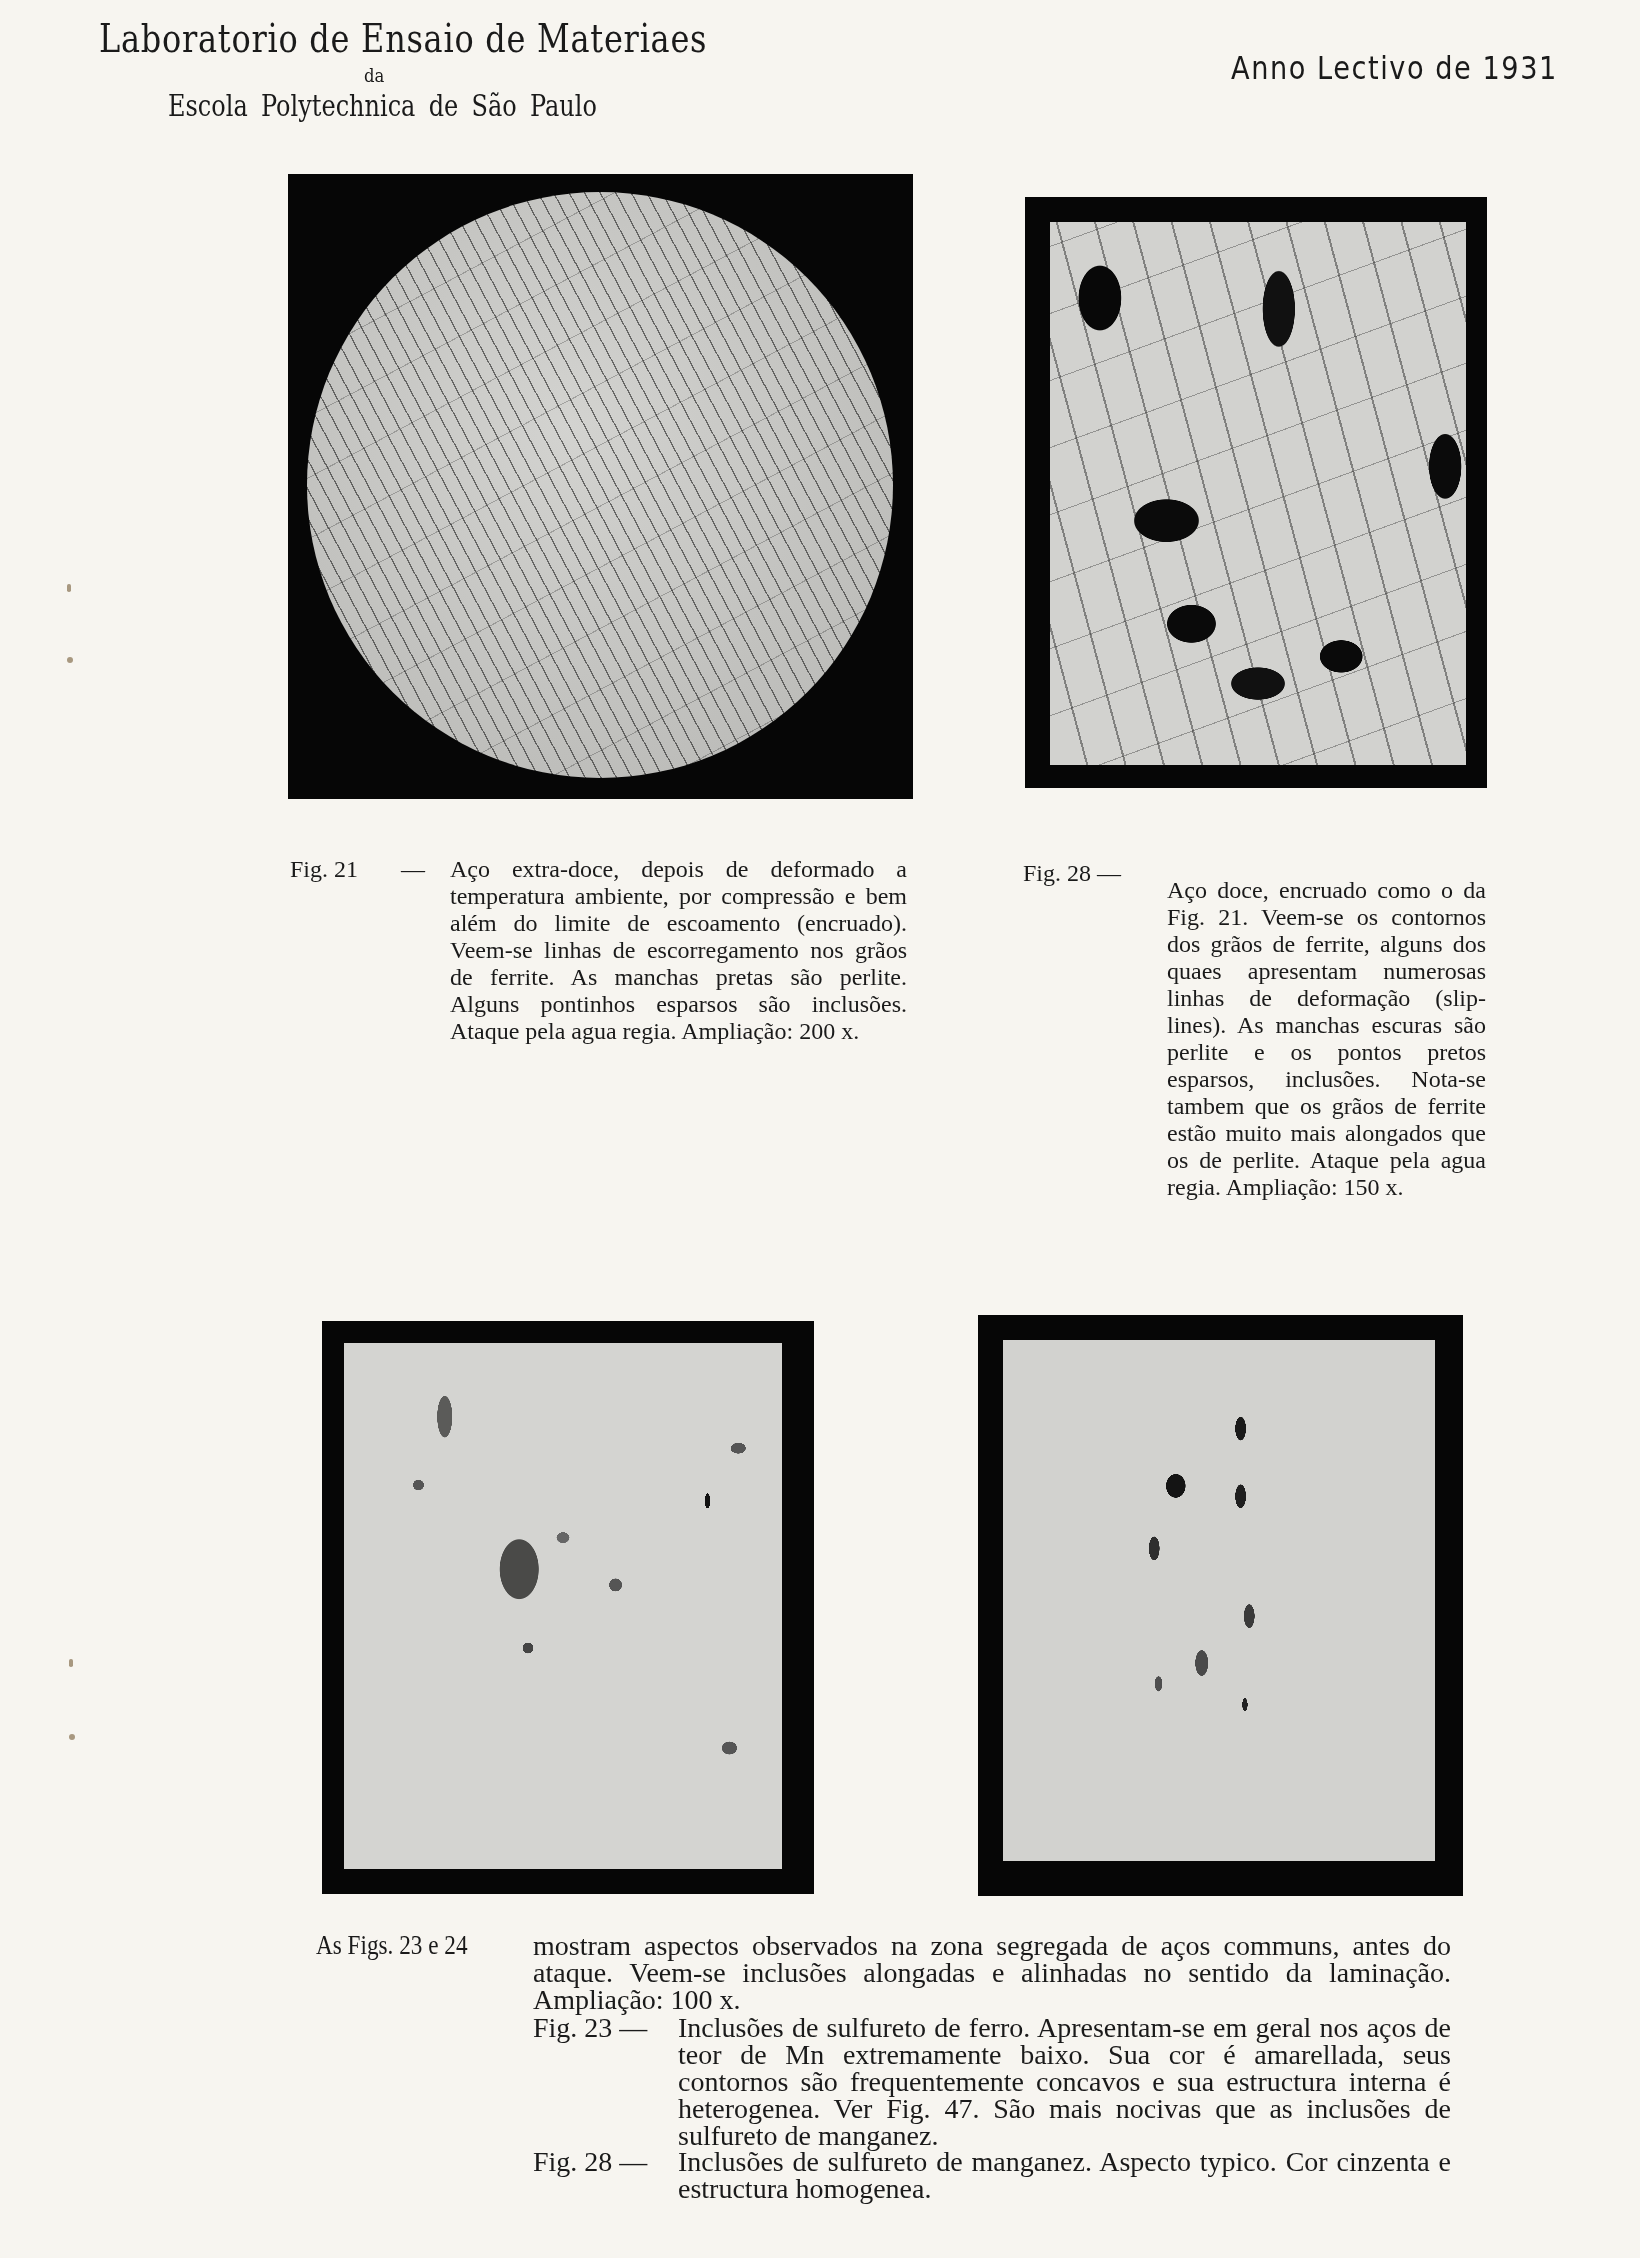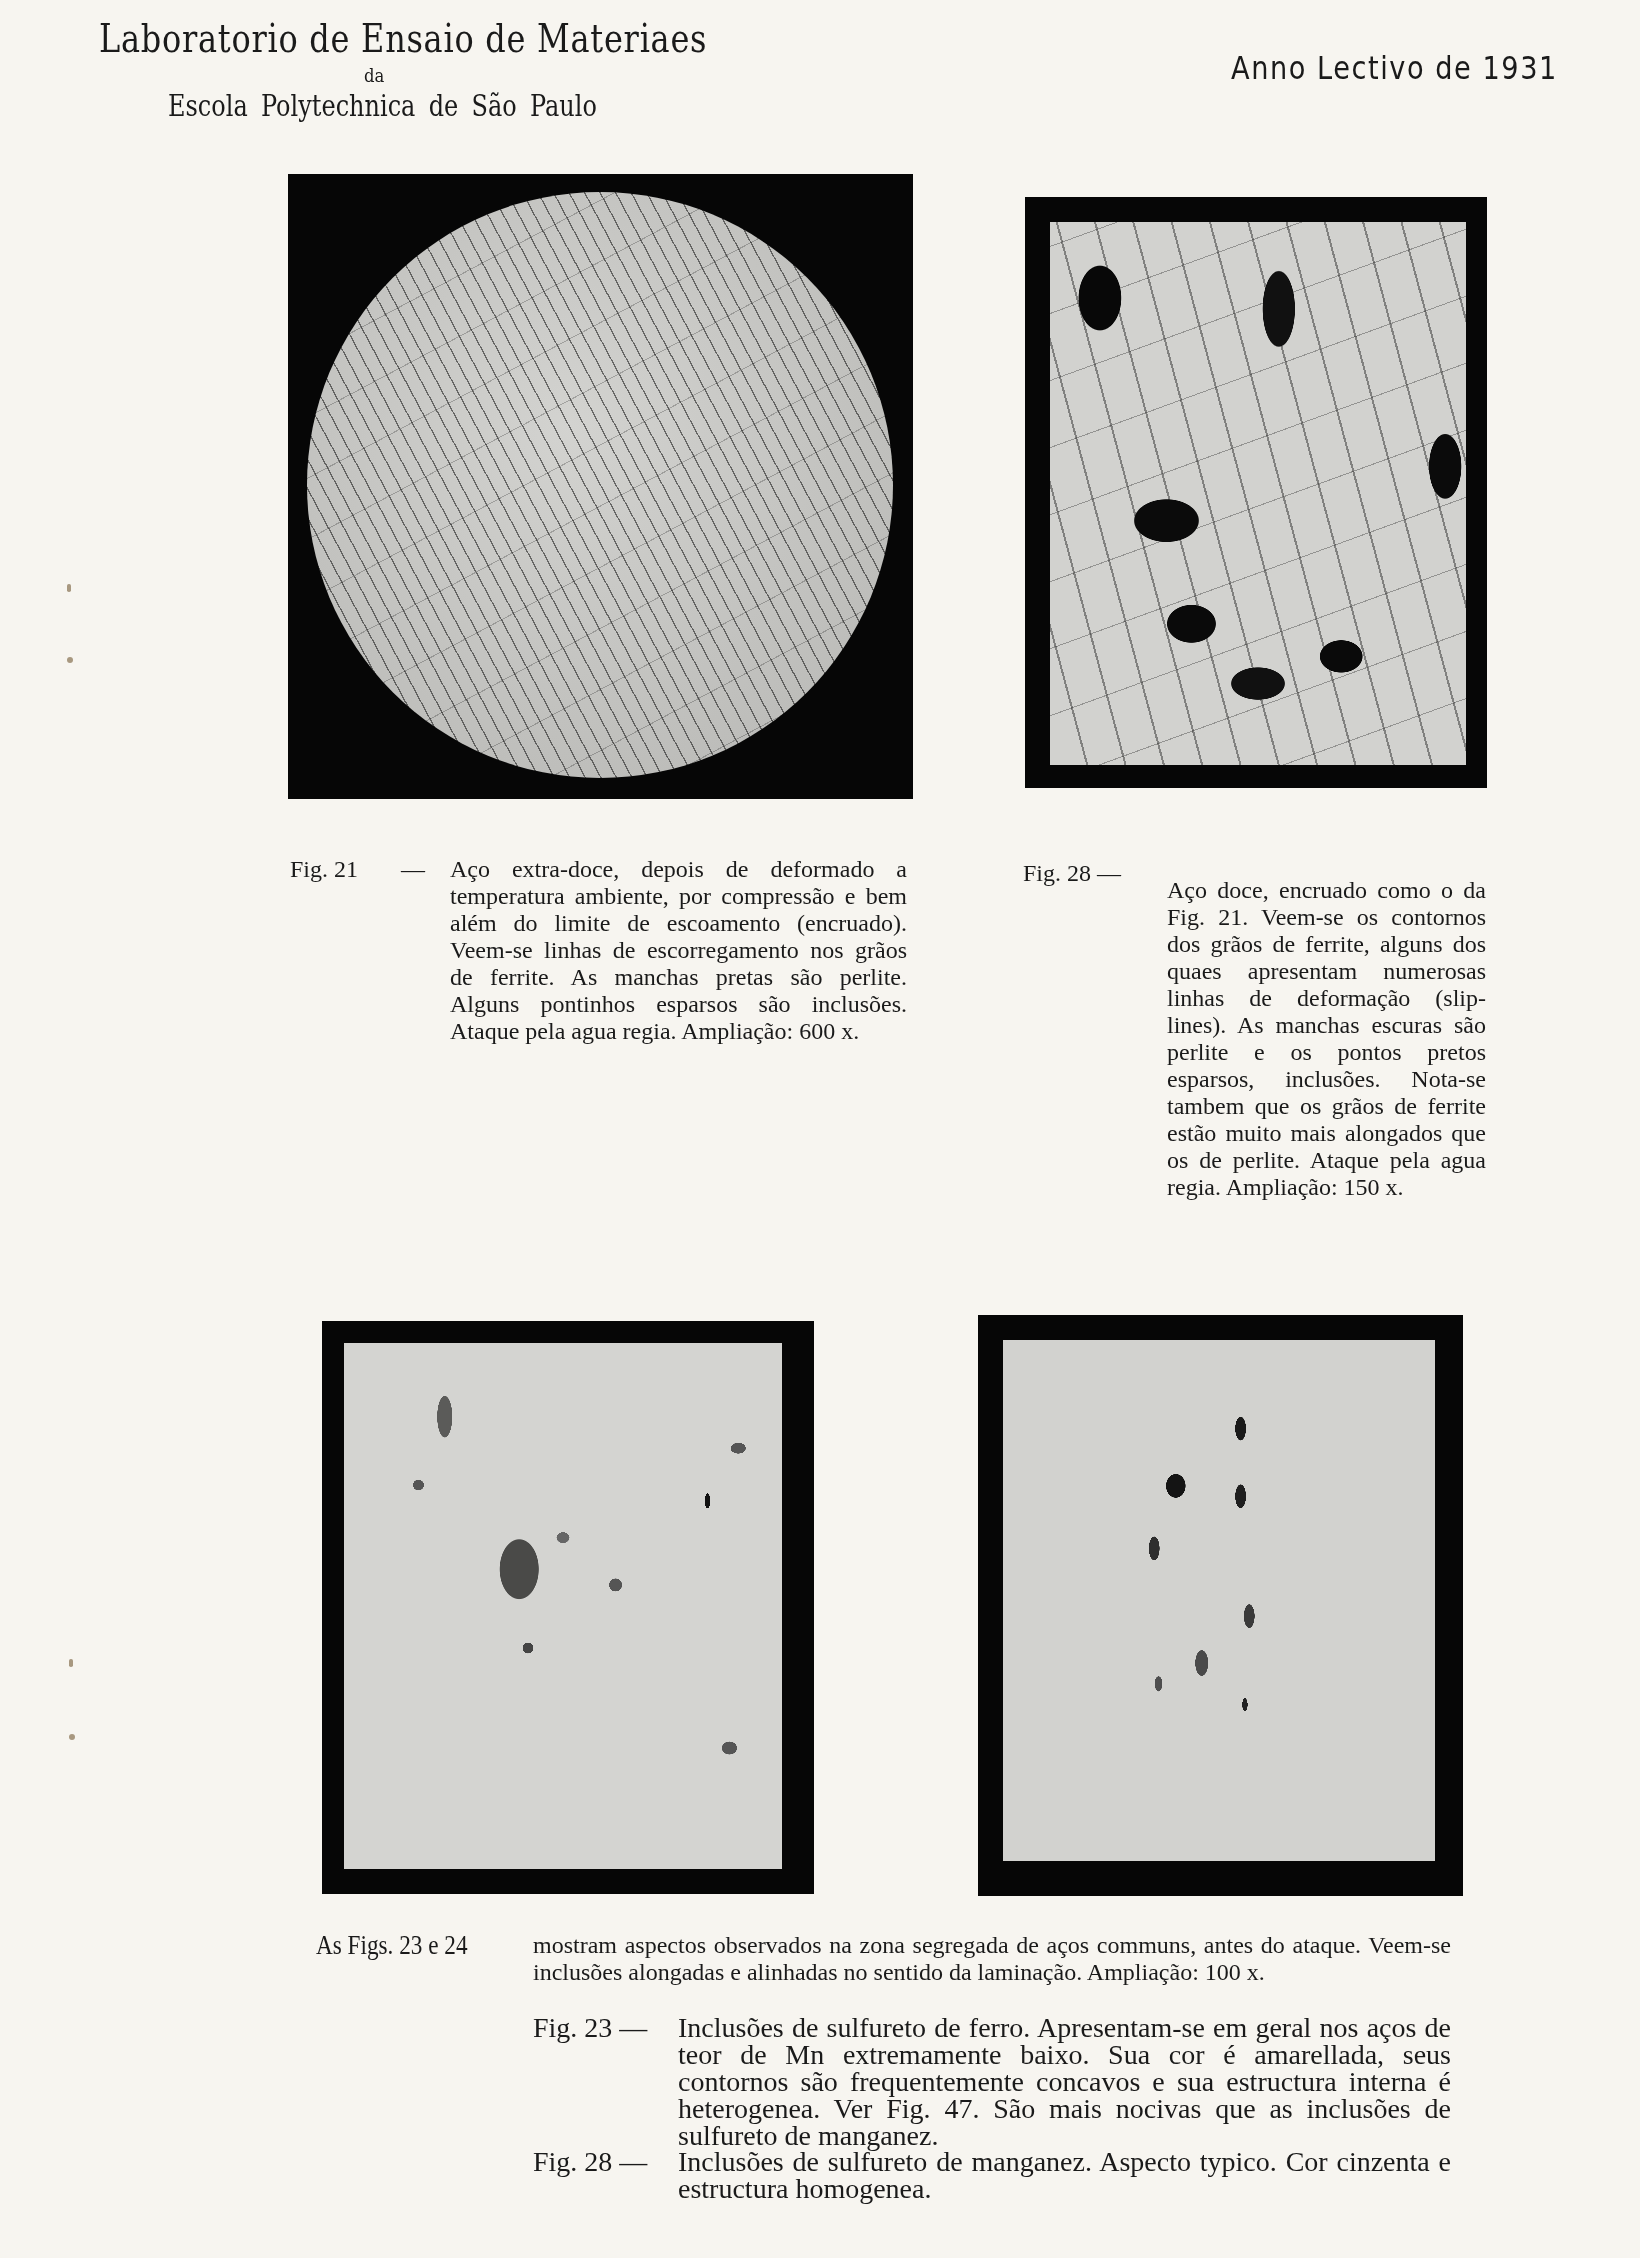--- a/index.html
+++ b/index.html
@@ -68,21 +68,21 @@
 
   .cap { font-size:24px; line-height:27px;margin-top:20px; }
   .cap-lbl { white-space:nowrap; }
   .cap-body { text-align:justify; }
   .c21-lbl { left:290px; top:836px; width:132px; }
   .c21-dash { left:401px; top:836px; }
   .c21-body { left:450px; top:836px; width:457px; }
   .c22-lbl { left:1023px; top:840px; }
   .c22-body { left:1167px; top:857px; width:319px; }
 
-  .bottom { font-size:24px; line-height:27px; }
+  .bottom { font-size:28px; line-height:27px; }
   .b-lbl { left:316px; top:1932px; white-space:nowrap; }
   .b-intro { left:533px; top:1932px; width:918px; text-align:justify; text-indent:0; }
   .b-row { position:absolute; font-size:28px; line-height:27px; }
   .b23-lbl { left:533px; top:2014px; white-space:nowrap; }
   .b23-body { left:678px; top:2014px; width:773px; text-align:justify; }
   .b24-lbl { left:533px; top:2148px; white-space:nowrap; }
   .b24-body { left:678px; top:2148px; width:773px; text-align:justify; }
   .body-narrow { transform:scaleX(0.86); transform-origin:left top; }
 
   .margin-mark { position:absolute; width:4.4px; height:8px; border-radius:1.8px; background:#a89880; }
@@ -98,21 +98,21 @@
 <div class="margin-mark" style="left:67px;top:584px;"></div>
 <div class="margin-mark" style="left:67px;top:657px;width:6.2px;height:6.2px;border-radius:50%;"></div>
 <div class="margin-mark" style="left:69px;top:1659px;"></div>
 <div class="margin-mark" style="left:69px;top:1734px;width:6.2px;height:6.2px;border-radius:50%;"></div>
 
 <div class="abs frame f21">
   <div class="micro"></div>
 </div>
 <div class="abs cap cap-lbl c21-lbl">Fig. 21</div>
 <div class="abs cap c21-dash">—</div>
-<div class="abs cap cap-body c21-body">Aço extra-doce, depois de deformado a temperatura ambiente, por compressão e bem além do limite de escoamento (encruado). Veem-se linhas de escorregamento nos grãos de ferrite. As manchas pretas são perlite. Alguns pontinhos esparsos são inclusões. Ataque pela agua regia. Ampliação: 600 x.</div>
+<div class="abs cap cap-body c21-body">Aço extra-doce, depois de deformado a temperatura ambiente, por compressão e bem além do limite de escoamento (encruado). Veem-se linhas de escorregamento nos grãos de ferrite. As manchas pretas são perlite. Alguns pontinhos esparsos são inclusões. Ataque pela agua regia. Ampliação: 200 x.</div>
 
 <div class="abs frame f22">
   <div class="micro"></div>
 </div>
 <div class="abs cap cap-lbl c22-lbl">Fig. 28 —</div>
 <div class="abs cap cap-body c22-body">Aço doce, encruado como o da Fig. 21. Veem-se os contornos dos grãos de ferrite, alguns dos quaes apresentam numerosas linhas de deformação (slip-lines). As manchas escuras são perlite e os pontos pretos esparsos, inclusões. Nota-se tambem que os grãos de ferrite estão muito mais alongados que os de perlite. Ataque pela agua regia. Ampliação: 150 x.</div>
 
 <div class="abs frame f23">
   <div class="micro"></div>
 </div>

